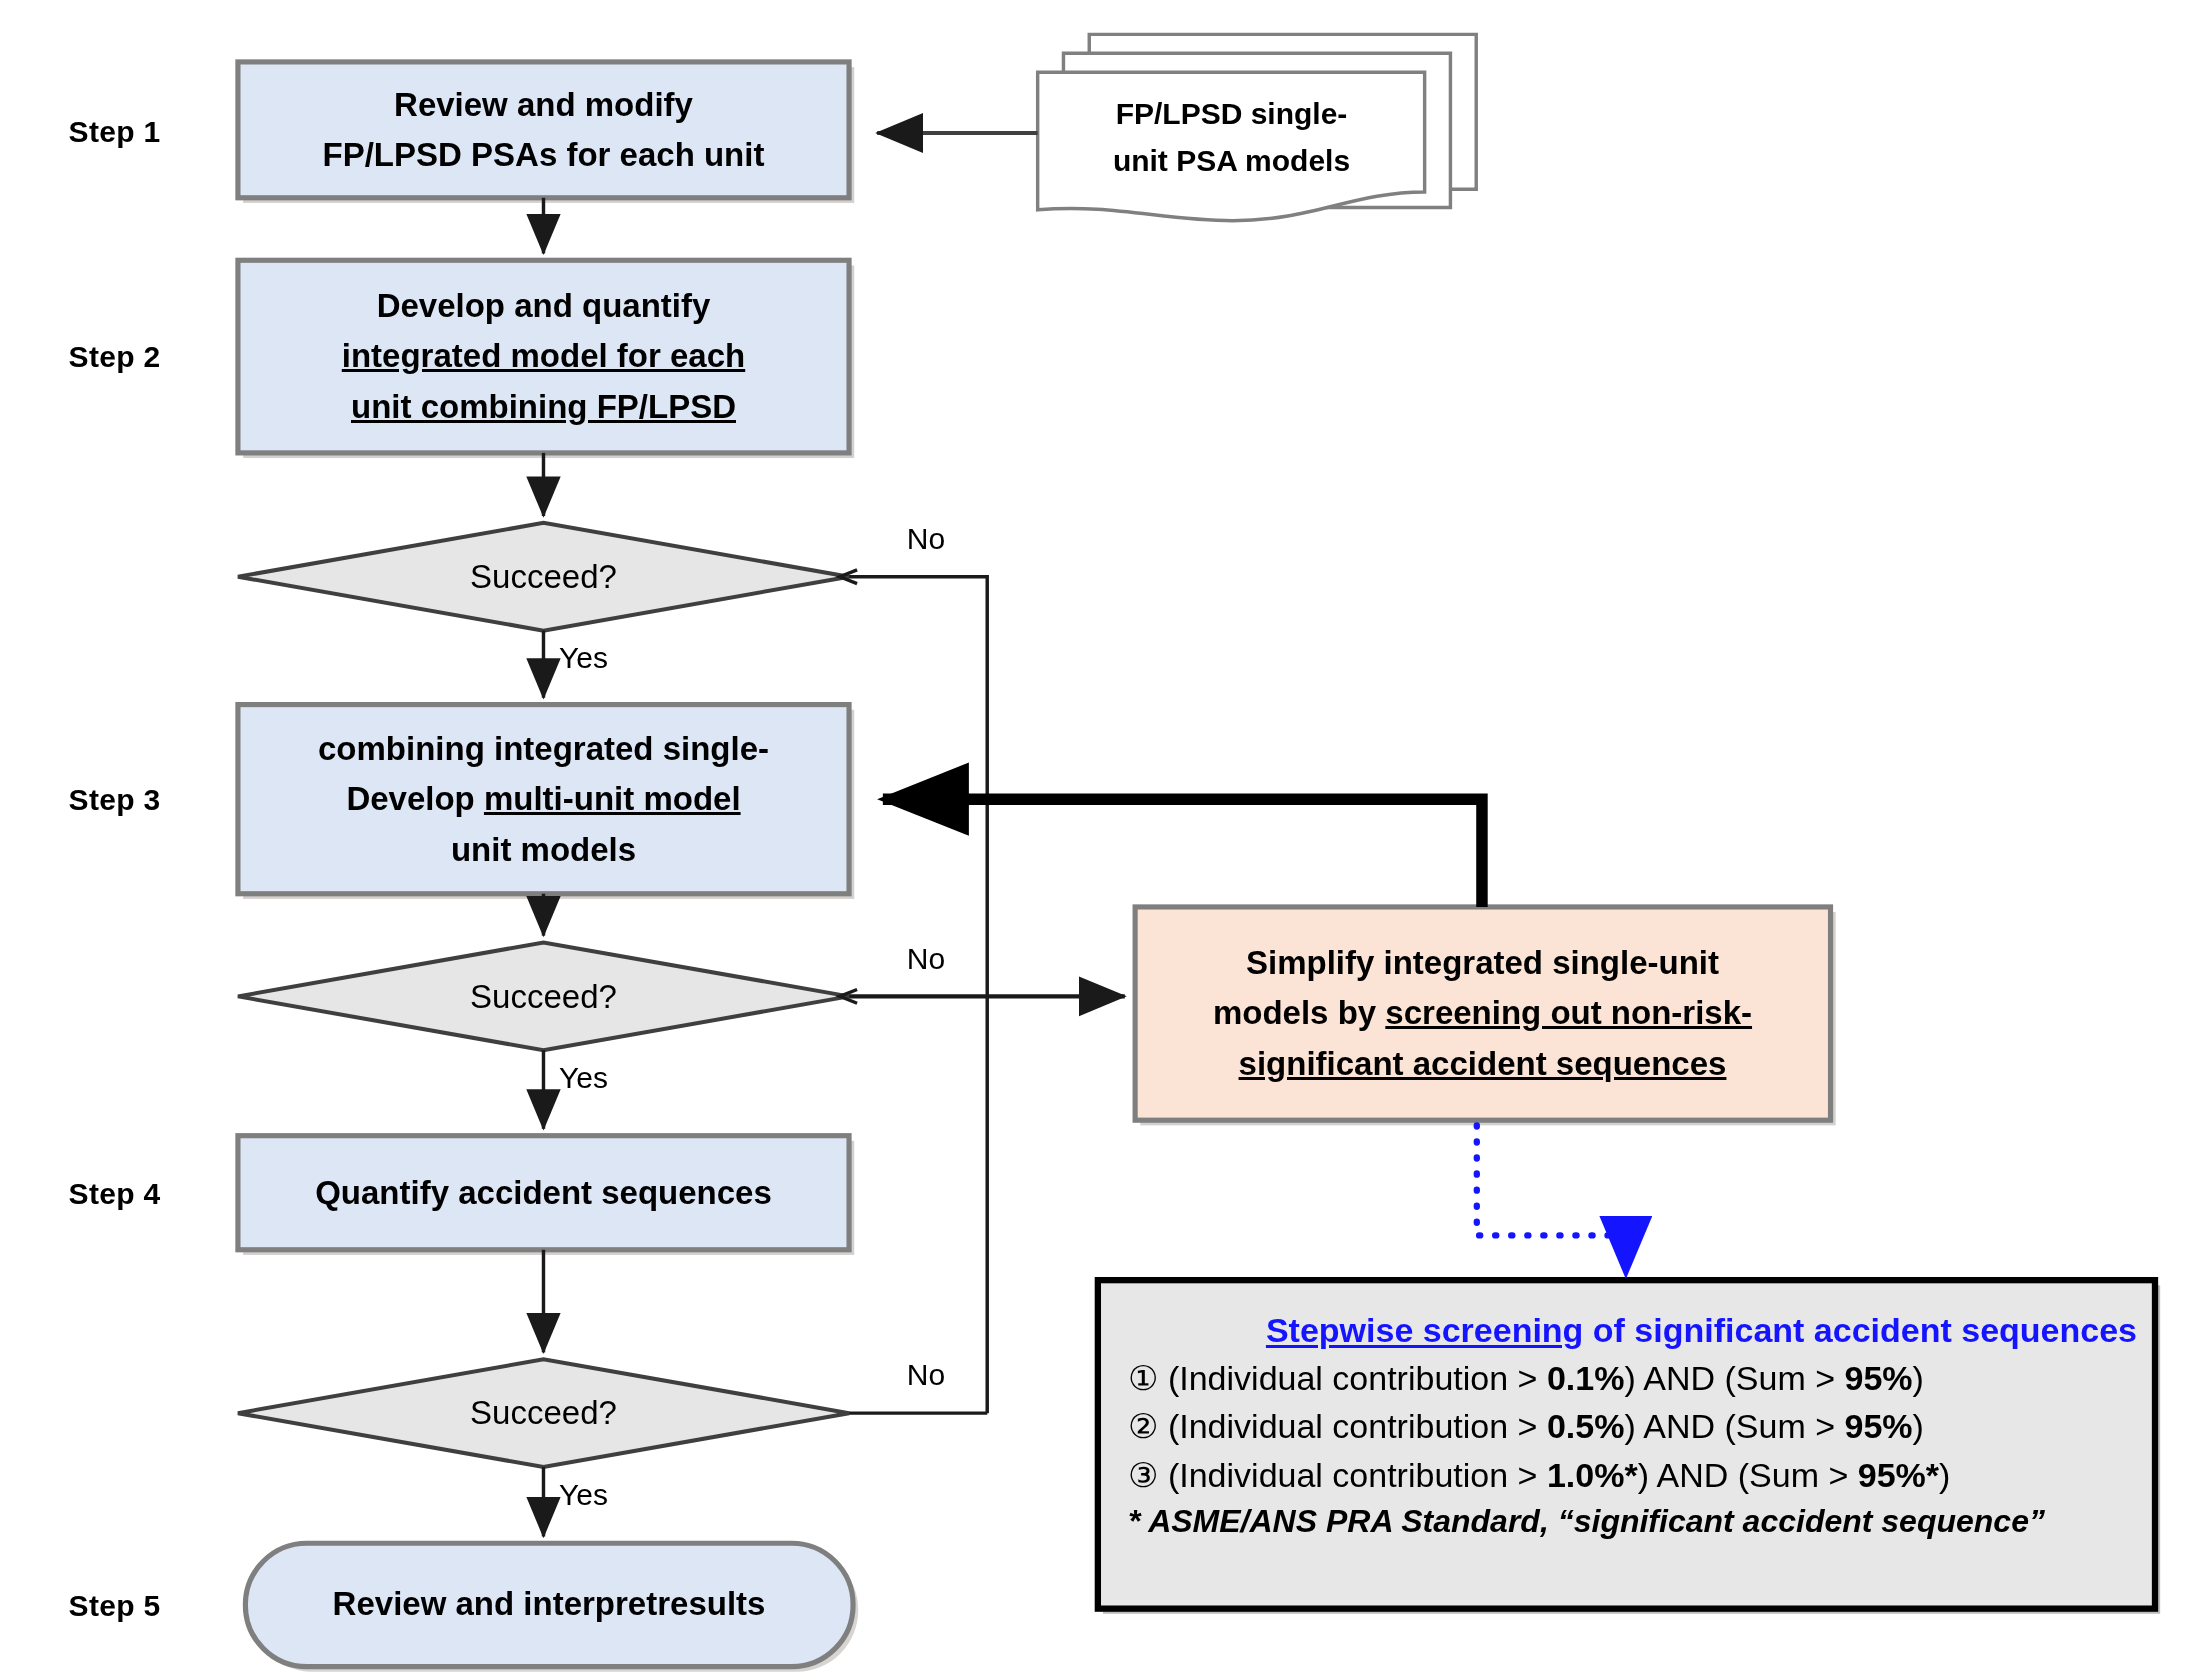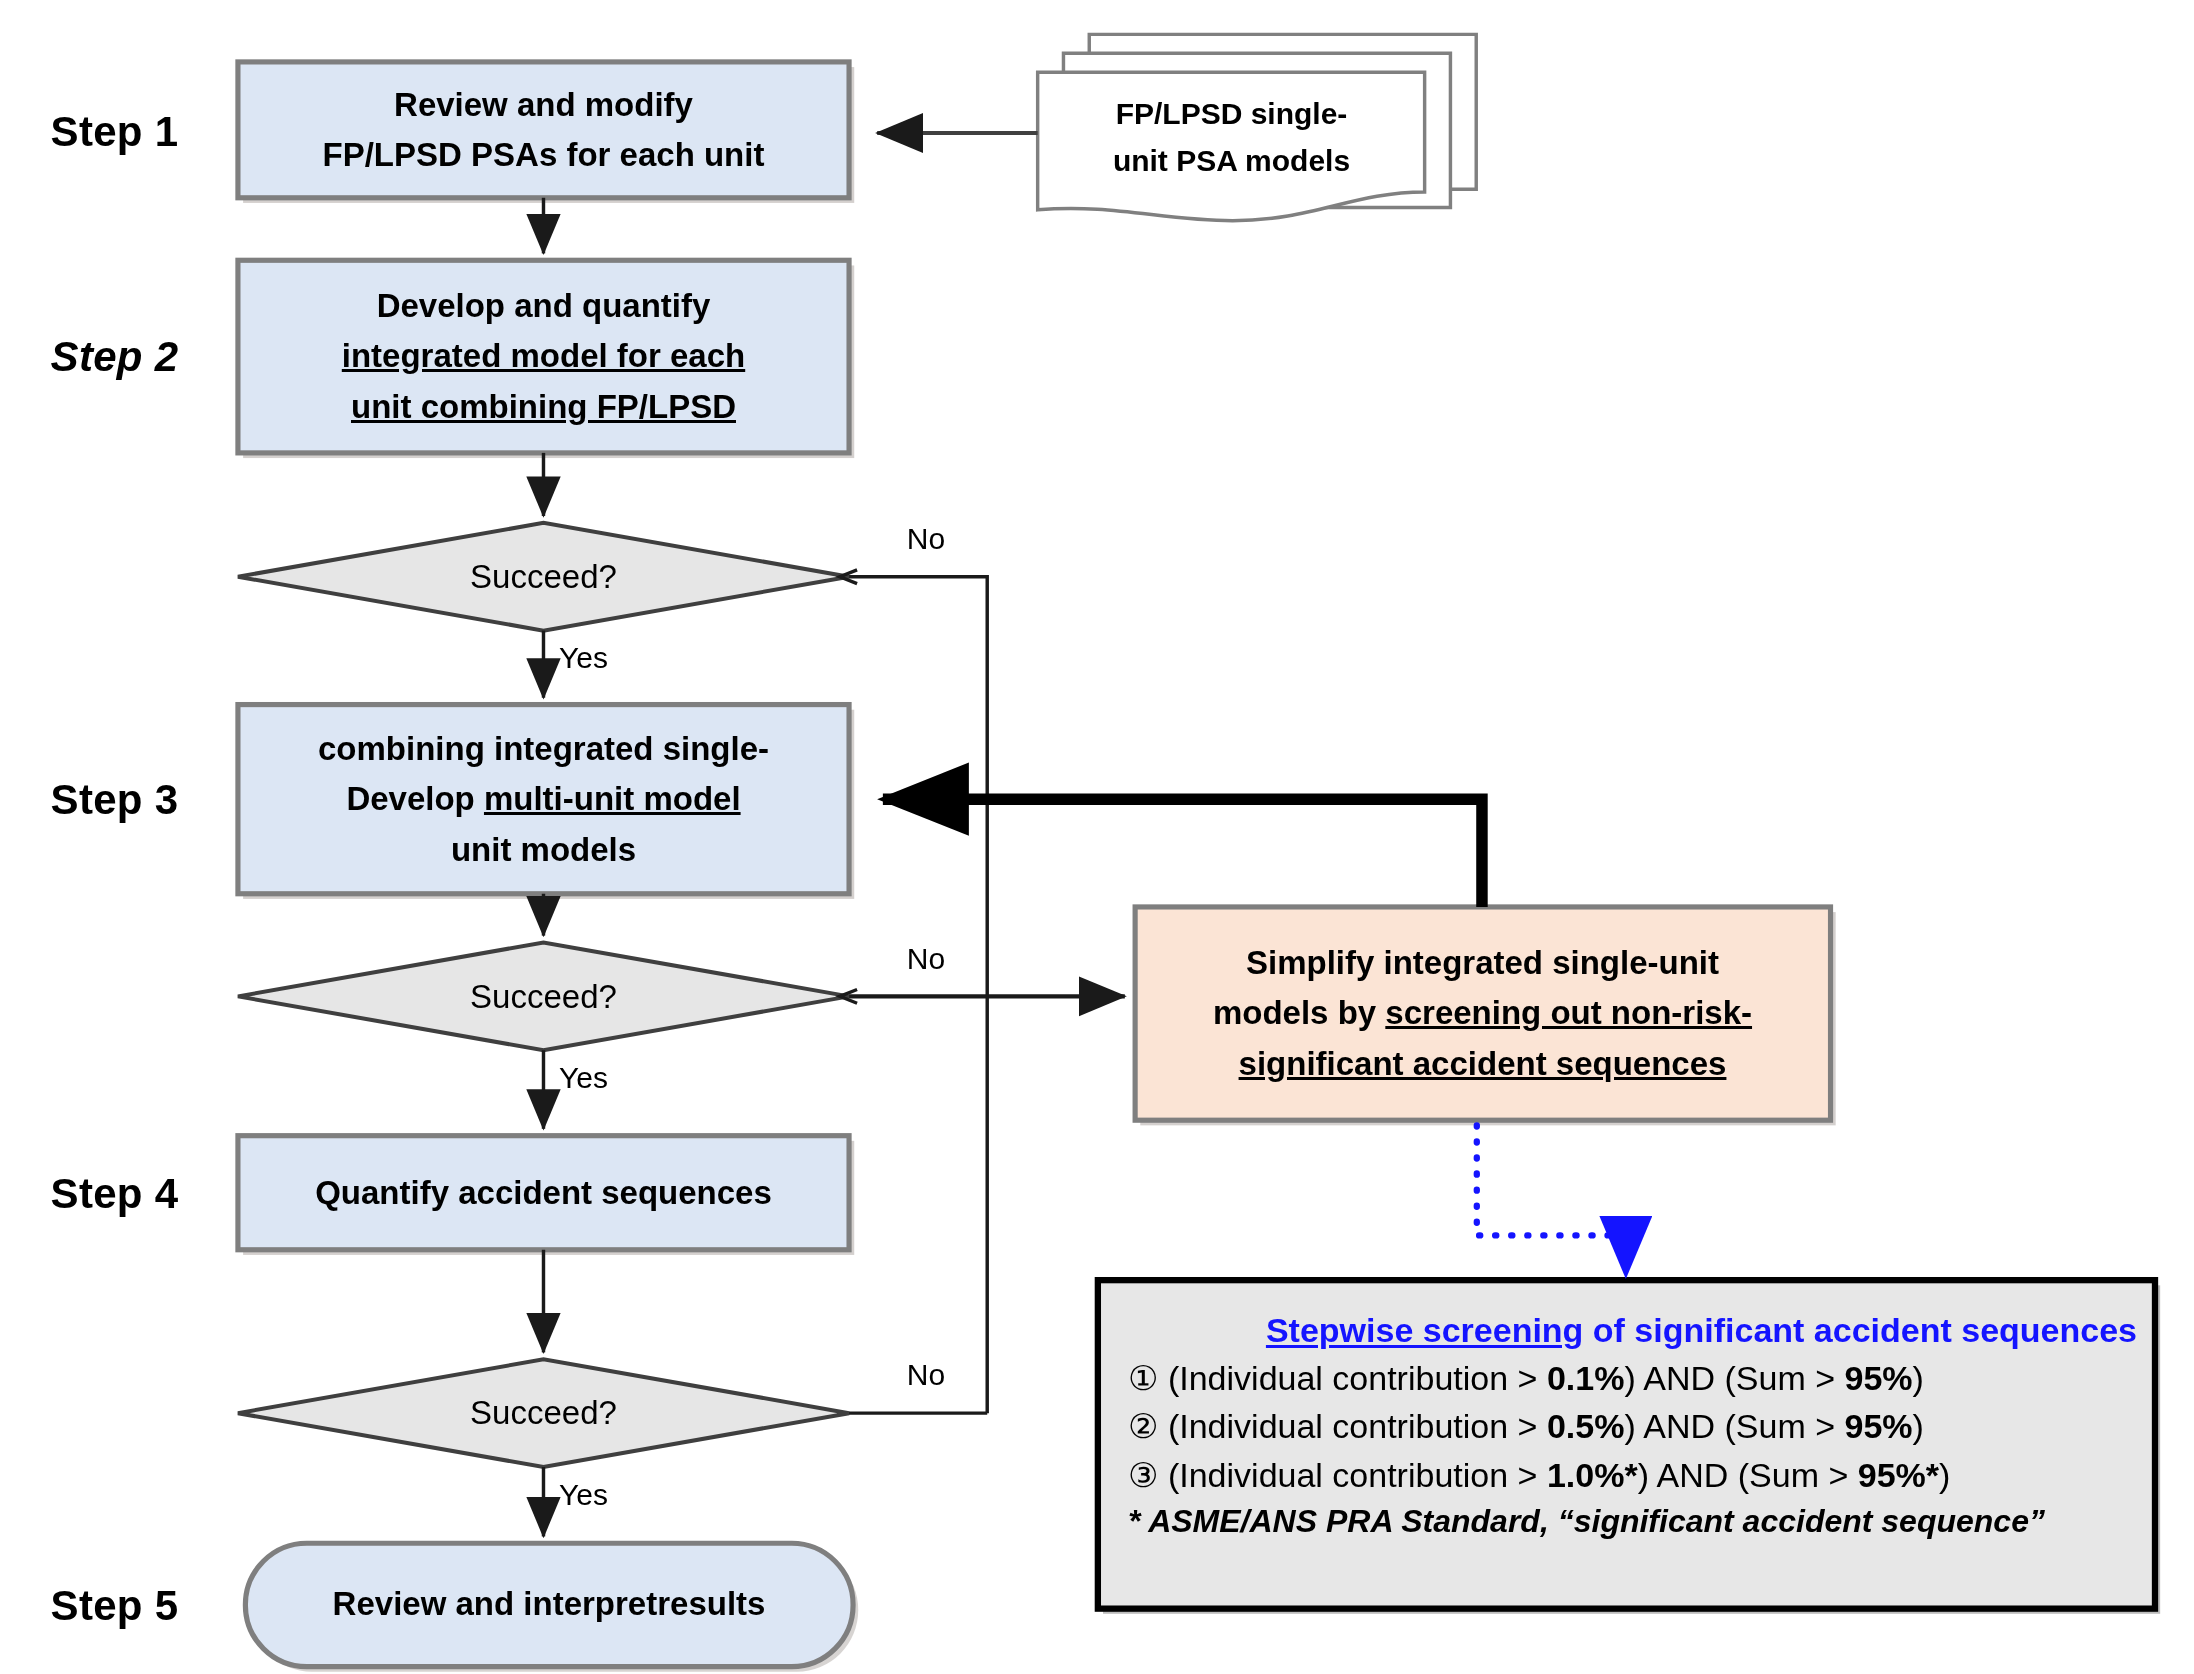--- a/index.html
+++ b/index.html
@@ -5,21 +5,21 @@
   html,body{margin:0;padding:0;background:#ffffff;}
   body{width:2194px;height:1674px;font-family:"Liberation Sans",sans-serif;}
   #stage{position:relative;width:2194px;height:1674px;overflow:hidden;background:#fff;}
   svg.layer{position:absolute;left:0;top:0;width:2194px;height:1674px;}
   .shape-text{
     position:absolute;display:flex;align-items:center;justify-content:center;
     text-align:center;color:#000;pointer-events:none;
   }
   .proc-text{font-weight:bold;font-size:33px;line-height:1.52;}
   .dec-text{font-size:33px;line-height:1.2;}
-  .step-label{font-weight:bold;font-size:42px;letter-spacing:0.3px;}
+  .step-label{font-weight:bold;font-size:30px;letter-spacing:0.3px;}
   .edge-label{font-size:30px;color:#000;}
   .u{text-decoration:underline;text-underline-offset:2.3px;}
   .doc-text{font-weight:bold;font-size:30px;line-height:1.55;}
   .screen-box{position:absolute;color:#000;}
   .screen-title{
     color:#1414ff;font-weight:bold;font-size:34px;line-height:1.2;
     margin:0 0 3.4px 0;white-space:nowrap;text-align:right;
   }
   .screen-title .u2{text-decoration:underline;text-underline-offset:3.4px;}
   .screen-line{font-size:34px;line-height:1.42;white-space:nowrap;}
@@ -154,21 +154,21 @@
     <g>
       <line x1="948" y1="2559" x2="948" y2="2680" stroke="#1a1a1a" stroke-width="6" marker-end="url(#arrThin)"></line>
     </g>
 
     <g>
       <path d="M2576,1963 L2576,2155 L2836,2155 L2836,2220" fill="none" stroke="#1414ff" stroke-width="11" stroke-dasharray="2 26" stroke-linecap="round" marker-end="url(#arrBlue)"></path>
     </g>
   </svg>
 
   <div class="shape-text step-label" style="left:11.5px;top:100px;width:206px;height:63px;">Step 1</div>
-  <div class="shape-text step-label" style="left:11.5px;top:325px;width:206px;height:63px;font-style:italic;">Step 2</div>
+  <div class="shape-text step-label" style="left:11.5px;top:325px;width:206px;height:63px;">Step 2</div>
   <div class="shape-text step-label" style="left:11.5px;top:768px;width:206px;height:63px;">Step 3</div>
   <div class="shape-text step-label" style="left:11.5px;top:1162px;width:206px;height:63px;">Step 4</div>
   <div class="shape-text step-label" style="left:11.5px;top:1574px;width:206px;height:63px;">Step 5</div>
 
   <div class="shape-text proc-text" style="left:238px;top:62px;width:611px;height:136px;flex-direction:column;">
     <span>Review and modify</span>
     <span>FP/LPSD PSAs for each unit</span>
   </div>
 
   <div class="shape-text proc-text" style="left:238px;top:260px;width:611px;height:193px;flex-direction:column;">

